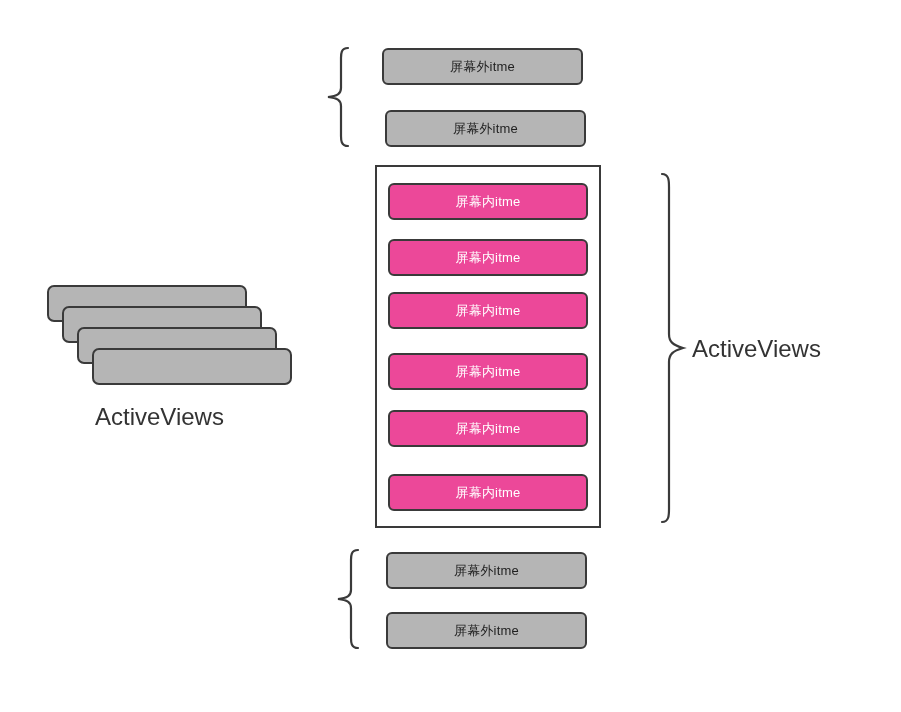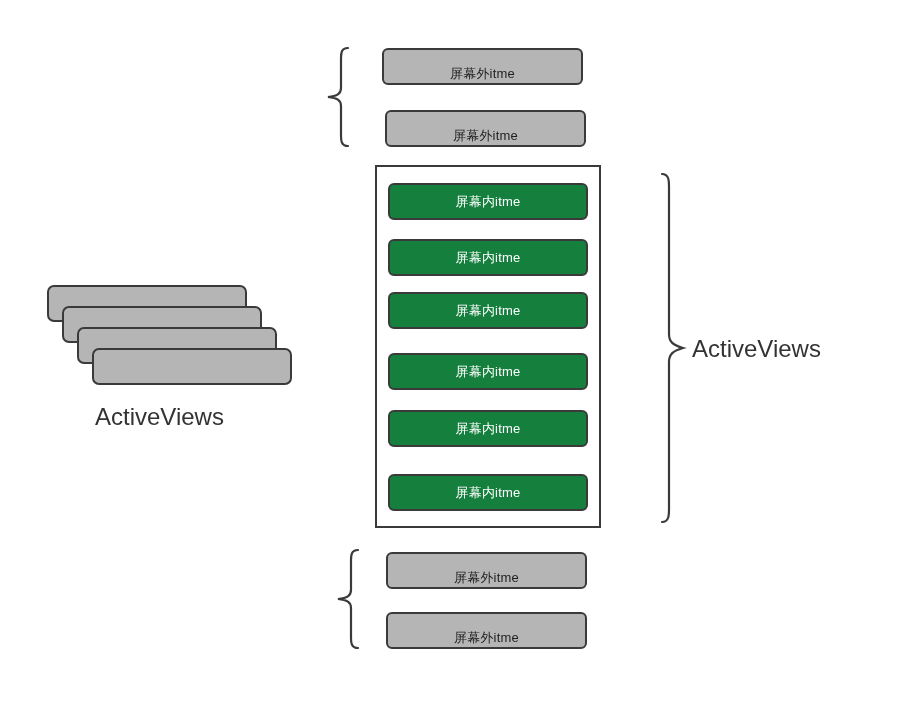--- a/index.html
+++ b/index.html
@@ -33,24 +33,23 @@
     display: flex;
     align-items: center;
     justify-content: center;
     font-size: 13px;
     letter-spacing: 0.2px;
     user-select: none;
   }
   .item-box.gray {
     background: #b5b5b5;
     color: #1f1f1f;
-    align-items: flex-end;
   }
   .item-box.red {
-    background: #15803d;
+    background: #ec4899;
     color: #ffffff;
   }
 
   
   .scrap-card {
     position: absolute;
     box-sizing: border-box;
     width: 200px;
     height: 37px;
     background: #b5b5b5;

